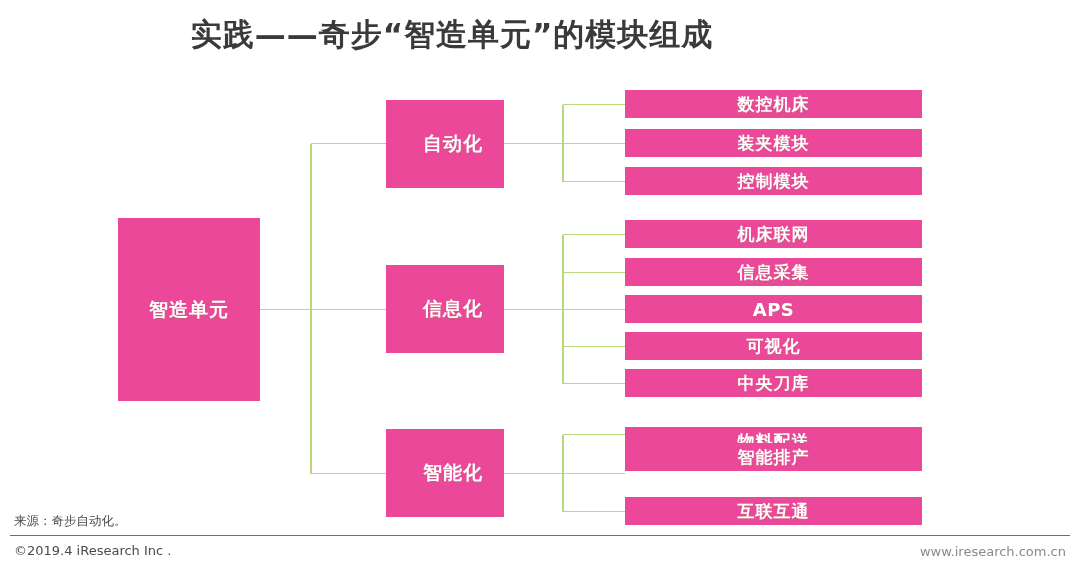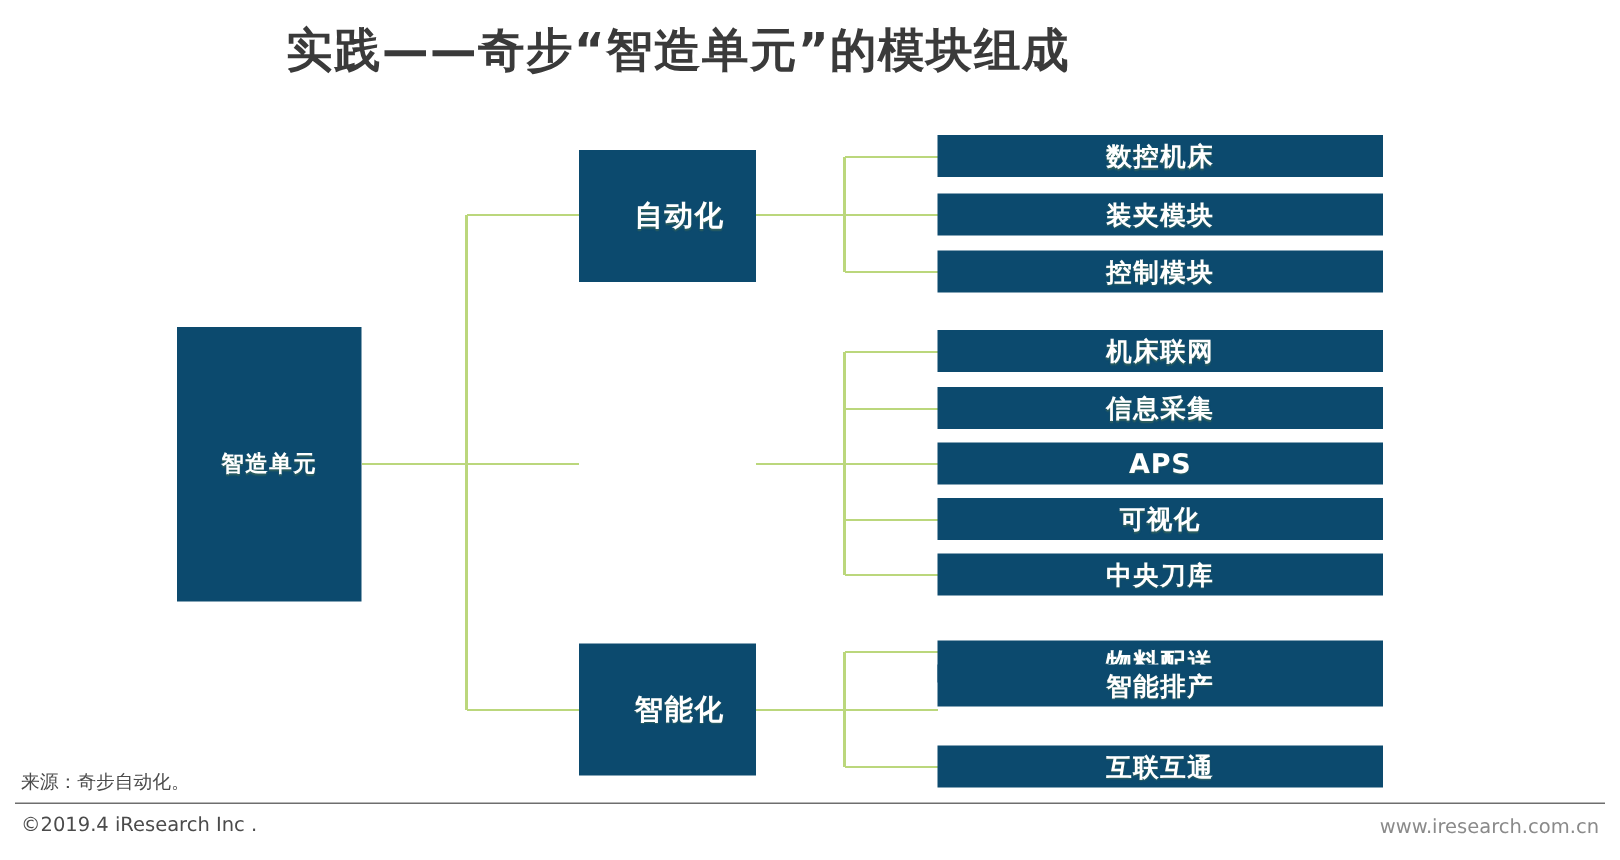--- a/index.html
+++ b/index.html
@@ -25,35 +25,35 @@
     white-space: nowrap;
   }
 
   
   .diagram { position: absolute; left: 0; top: 0; width: 1080px; height: 540px; }
   .connectors { position: absolute; left: 0; top: 0; width: 1080px; height: 540px; }
 
   
   .node {
     position: absolute;
-    background: #0c4a6e;
+    background: #ec4899;
     color: #ffffff;
     font-weight: bold;
     display: flex;
     align-items: center;
     justify-content: center;
     text-align: center;
     white-space: nowrap;
     text-shadow: 0 1px 1px rgba(120,140,60,0.35);
   }
 
   .root-node {
     left: 118px; top: 218px;
-    width: 123px; height: 183px;
-    font-size: 15px;
+    width: 142px; height: 183px;
+    font-size: 19px;
     letter-spacing: 1px;
   }
 
   .branch-node {
     left: 386px;
     width: 118px; height: 88px;
     font-size: 19px;
     letter-spacing: 1px;
     padding-left: 16px;
   }
@@ -137,20 +137,21 @@
         <line x1="563" y1="434.5" x2="563" y2="511.5"></line>
         <line x1="563" y1="434.5" x2="625" y2="434.5"></line>
         <line x1="563" y1="473.5" x2="625" y2="473.5"></line>
         <line x1="563" y1="511.5" x2="625" y2="511.5"></line>
       </g>
     </svg>
 
     <div class="node root-node">智造单元</div>
 
     <div class="node branch-node b0">自动化</div>
+    <div class="node branch-node b1">信息化</div>
     <div class="node branch-node b2">智能化</div>
 
     <div class="node leaf-node" style="top:90px">数控机床</div>
     <div class="node leaf-node" style="top:129px">装夹模块</div>
     <div class="node leaf-node" style="top:167px">控制模块</div>
 
     <div class="node leaf-node" style="top:258px">信息采集</div>
     <div class="node leaf-node" style="top:220px">机床联网</div>
     <div class="node leaf-node latin" style="top:295px">APS</div>
     <div class="node leaf-node" style="top:332px">可视化</div>

